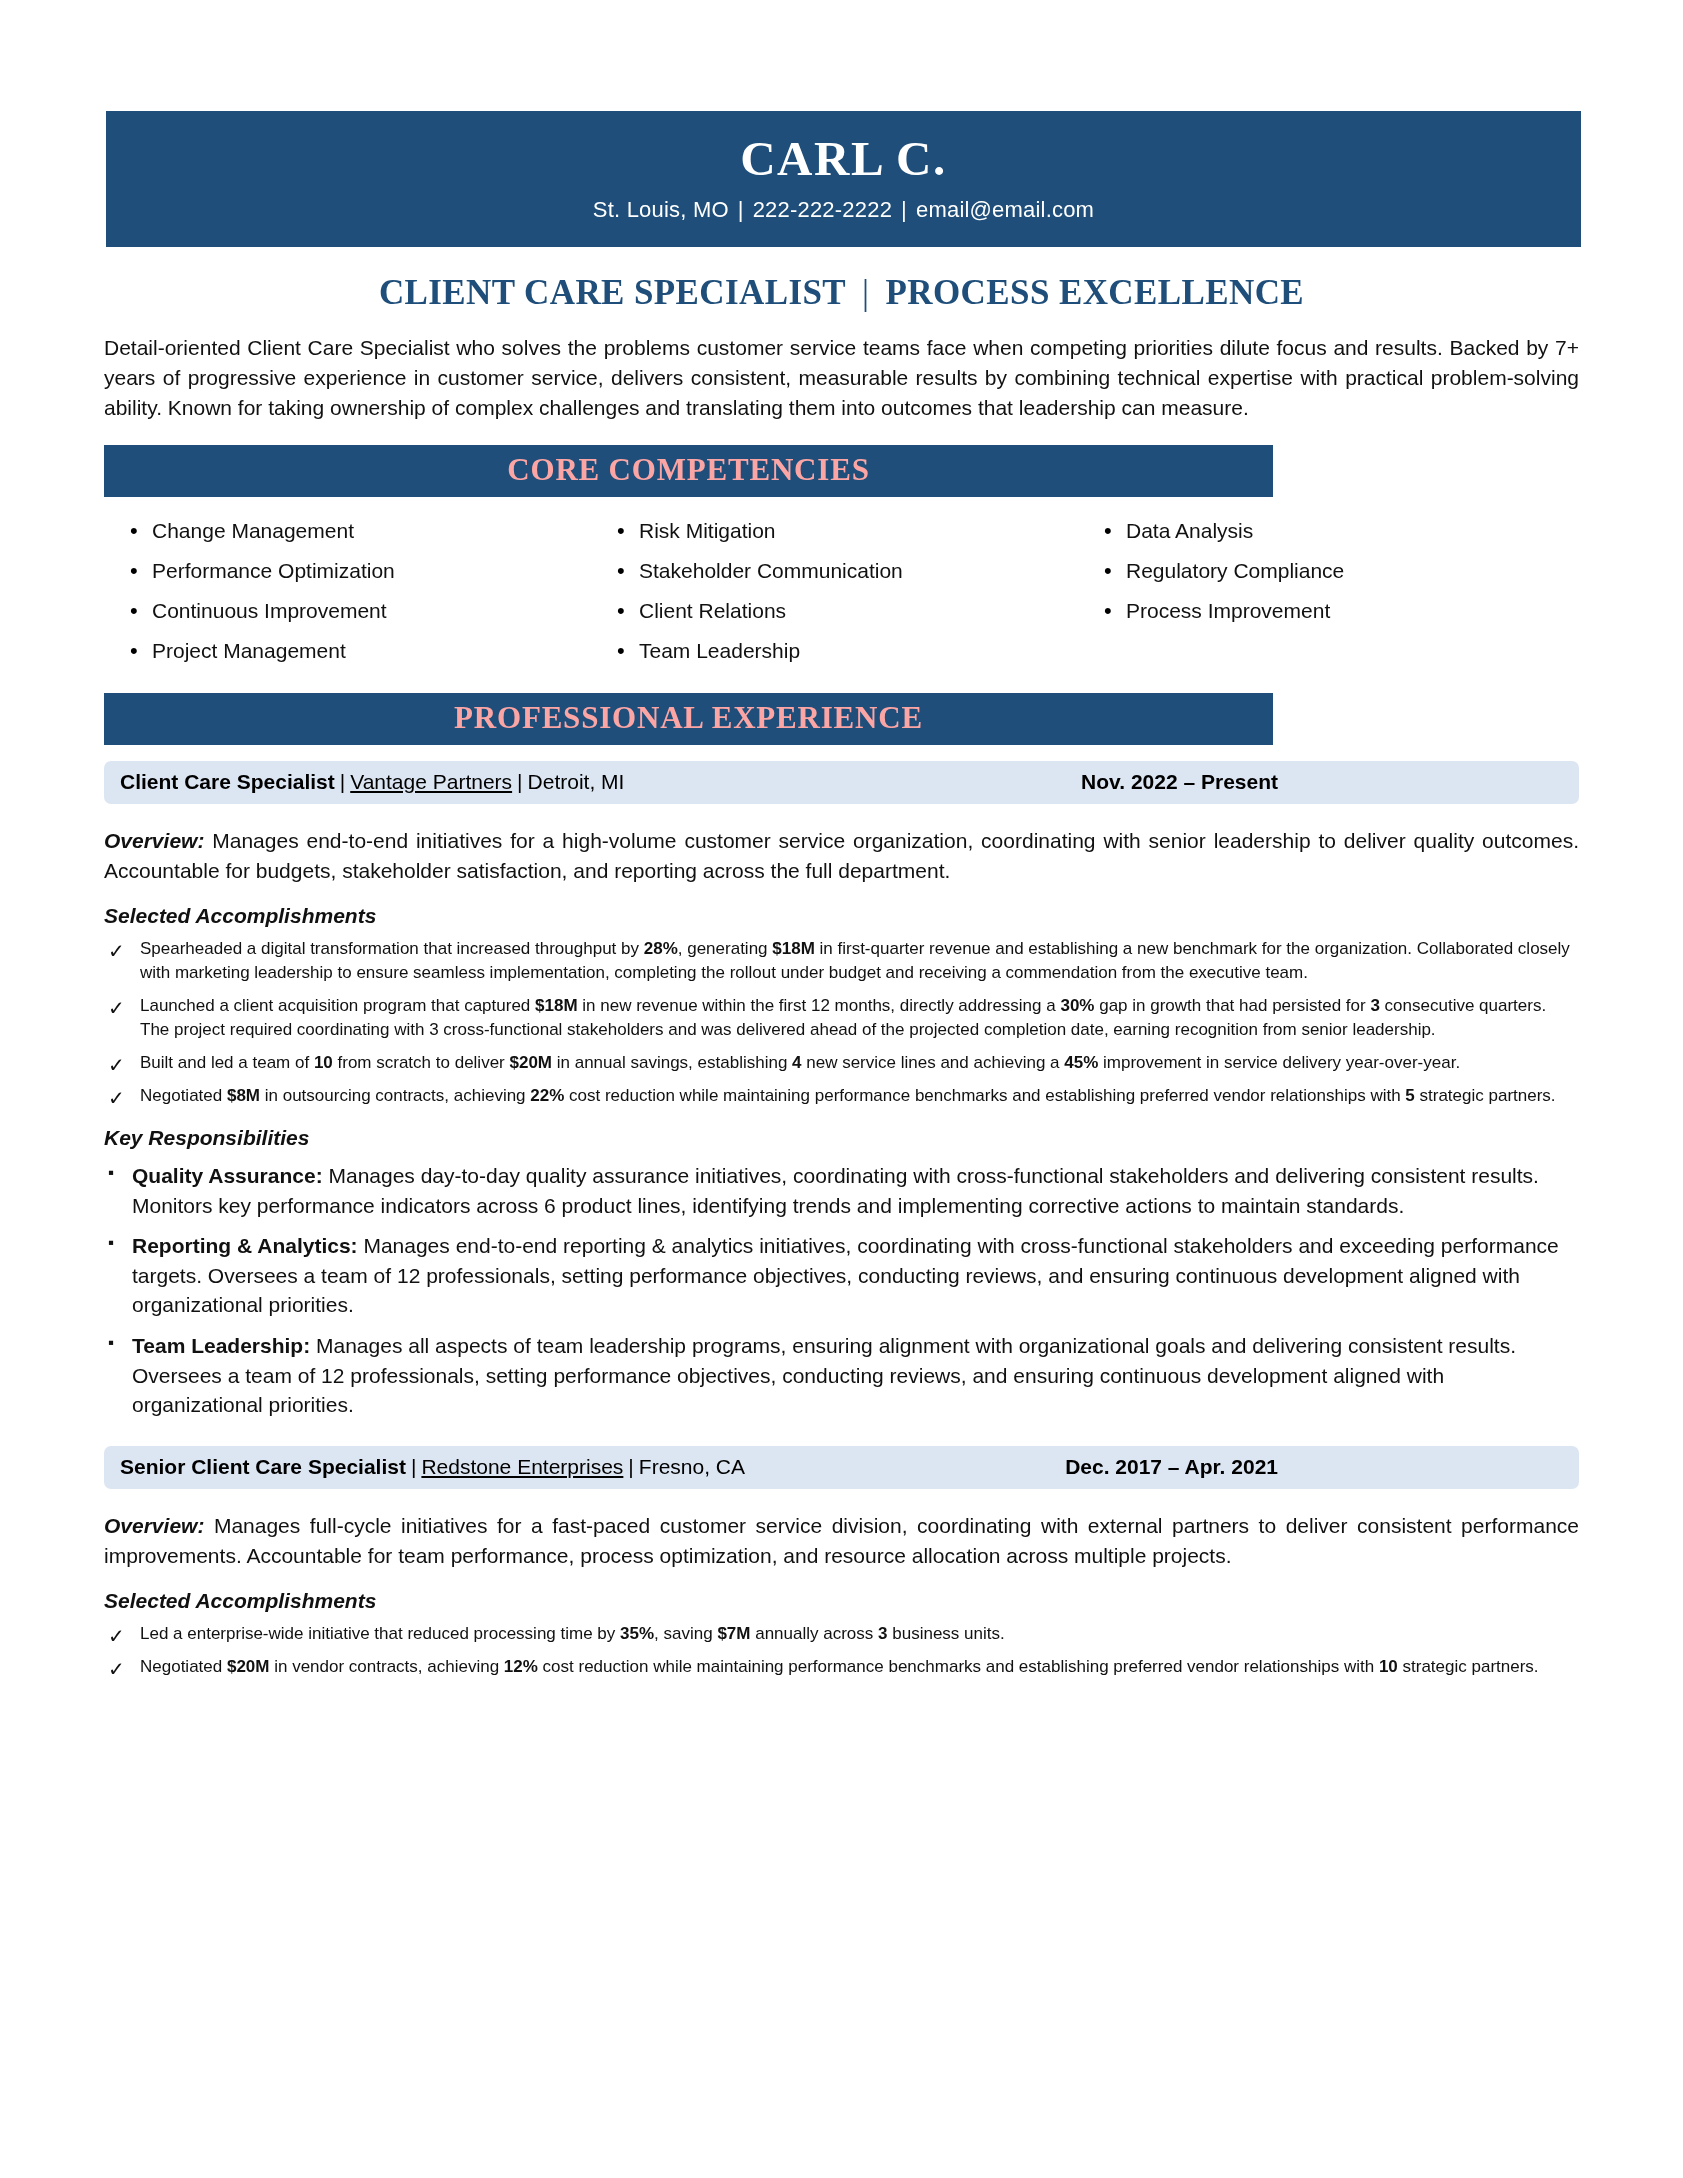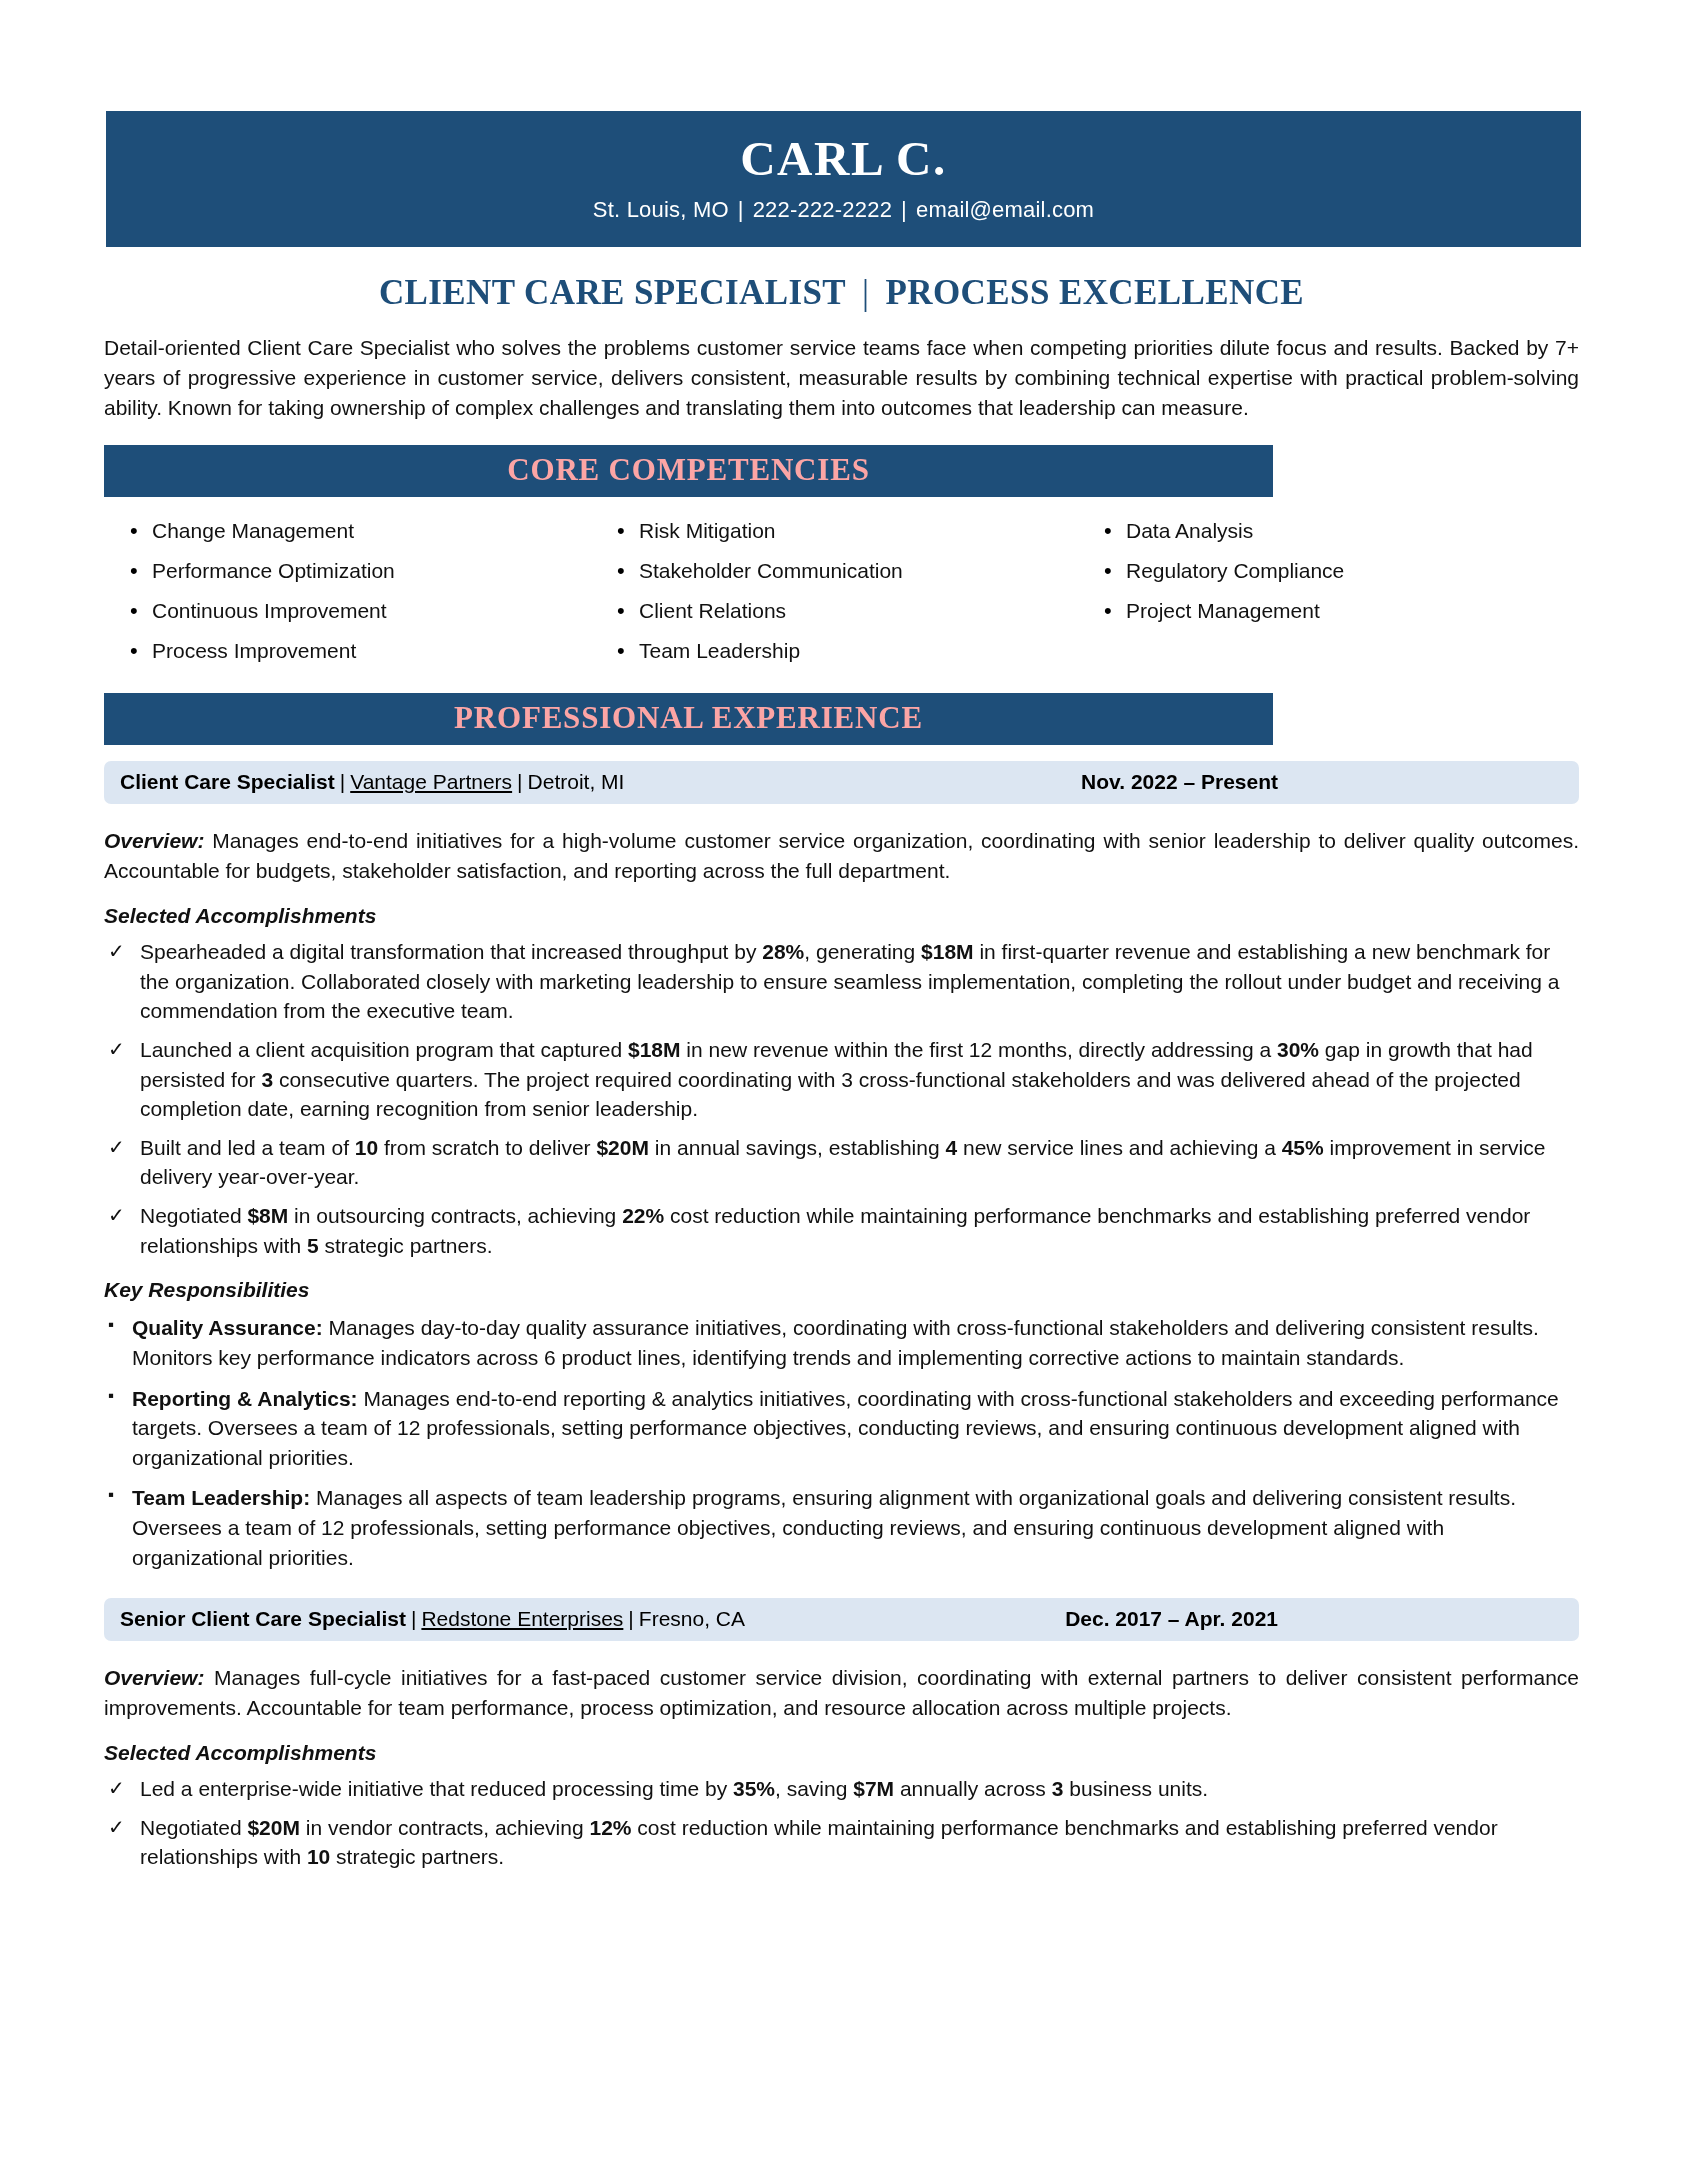--- a/index.html
+++ b/index.html
@@ -152,21 +152,21 @@
   }
 
   ul.acc-list, ul.resp-list {
     list-style: none;
     margin: 0;
     padding: 0;
   }
   ul.acc-list li {
     position: relative;
     padding-left: 36px;
-    font-size: 21px;
+    font-size: 17px;
     line-height: 1.41;
     margin-top: 9px;
     color: #111;
   }
   ul.acc-list li::before {
     content: "\2713";
     position: absolute;
     left: 4px;
     top: 0px;
     font-size: 20px;
@@ -213,22 +213,22 @@
     <div class="section-banner">CORE COMPETENCIES</div>
     <div class="comp-grid">
         <div class="comp-item">Change Management</div>
         <div class="comp-item">Risk Mitigation</div>
         <div class="comp-item">Data Analysis</div>
         <div class="comp-item">Performance Optimization</div>
         <div class="comp-item">Stakeholder Communication</div>
         <div class="comp-item">Regulatory Compliance</div>
         <div class="comp-item">Continuous Improvement</div>
         <div class="comp-item">Client Relations</div>
+        <div class="comp-item">Process Improvement</div>
         <div class="comp-item">Project Management</div>
-        <div class="comp-item">Process Improvement</div>
         <div class="comp-item">Team Leadership</div>
       </div>
 
     <div class="section-banner">PROFESSIONAL EXPERIENCE</div>
     <div id="experience-list">
         <div class="job-block">
           <div class="job-band">
             <div class="job-band-left"><span class="job-title">Client Care Specialist</span><span class="job-pipe">|</span><span class="job-company">Vantage Partners</span><span class="job-pipe">|</span><span>Detroit, MI</span></div>
             <div class="job-dates">Nov. 2022 – Present</div>
           </div>

